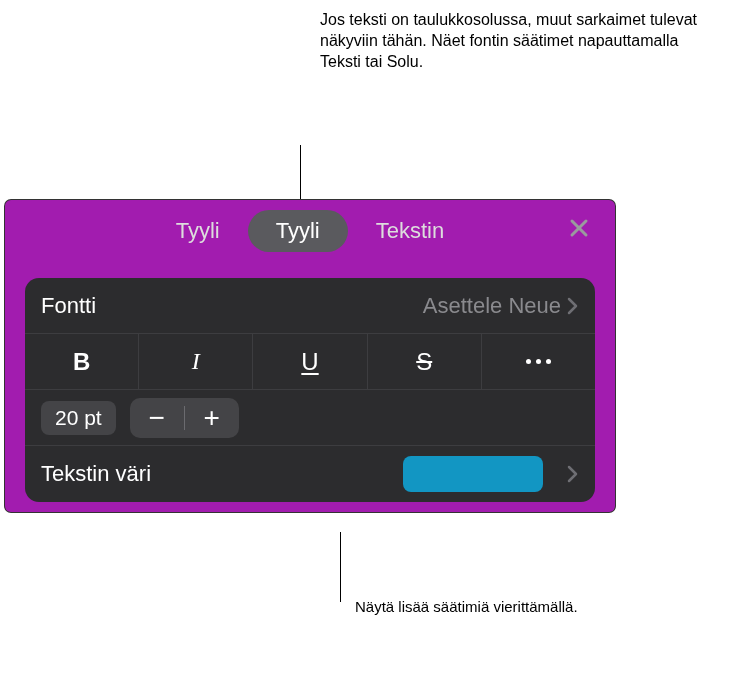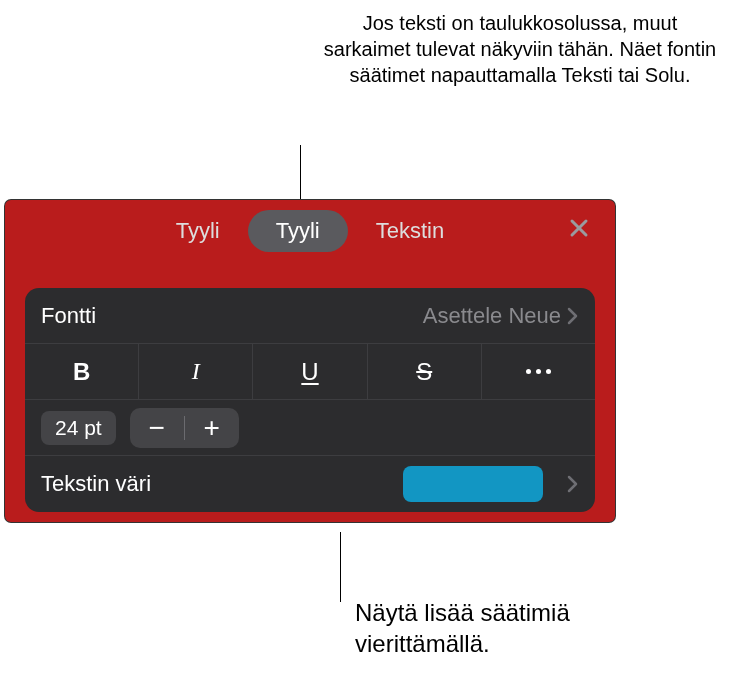--- a/index.html
+++ b/index.html
@@ -8,39 +8,38 @@
       background: #fff;
       width: 739px;
       height: 678px;
       position: relative;
     }
     .annotation-top {
       position: absolute;
       top: 10px;
       left: 320px;
       width: 400px;
-      font-size: 20px;
+      font-size: 16px;
       line-height: 1.3;
       color: #000;
-      text-align: center;
     }
     .callout-line-top {
       position: absolute;
       left: 300px;
       top: 145px;
       width: 1px;
       height: 56px;
       background: #000;
     }
     .panel {
       position: absolute;
       top: 200px;
       left: 5px;
       width: 610px;
-      background: #b91c1c;
+      background: #a21caf;
       border-radius: 6px;
       overflow: hidden;
       padding-bottom: 10px;
       box-shadow: 0 0 0 1px #333;
     }
     .tabbar {
       display: flex;
       align-items: center;
       padding: 10px 14px 14px 14px;
       position: relative;
@@ -69,21 +68,21 @@
       width: 32px;
       height: 32px;
       color: #9a9a9e;
       cursor: pointer;
       display: flex;
       align-items: center;
       justify-content: center;
     }
     .close-btn svg { width: 24px; height: 24px; }
     .card {
-      margin: 22px 20px 0 20px;
+      margin: 12px 20px 0 20px;
       background: #2c2c2e;
       border-radius: 14px;
       overflow: hidden;
     }
     .row {
       display: flex;
       align-items: center;
       height: 56px;
       padding: 0 16px;
       border-bottom: 1px solid #3d3d40;
@@ -164,21 +163,21 @@
       width: 140px;
       height: 36px;
       border-radius: 8px;
       margin-right: 10px;
     }
     .annotation-bottom {
       position: absolute;
       top: 597px;
       left: 355px;
       width: 320px;
-      font-size: 24px;
+      font-size: 15px;
       line-height: 1.3;
       color: #000;
     }
     .callout-line-bottom {
       position: absolute;
       left: 340px;
       top: 532px;
       width: 1px;
       height: 70px;
       background: #000;
@@ -231,21 +230,21 @@
       <div class="format-btn">
         <div class="more-dots">
           <span></span>
             <span></span>
             <span></span>
         </div>
       </div>
     </div>
 
     <div class="row">
-      <div class="size-value-box">24 pt</div>
+      <div class="size-value-box">20 pt</div>
       <div class="stepper">
         <div class="stepper-btn">
           <span>−</span>
         </div>
         <div class="stepper-div"></div>
         <div class="stepper-btn">
           <span>+</span>
         </div>
       </div>
     </div>

